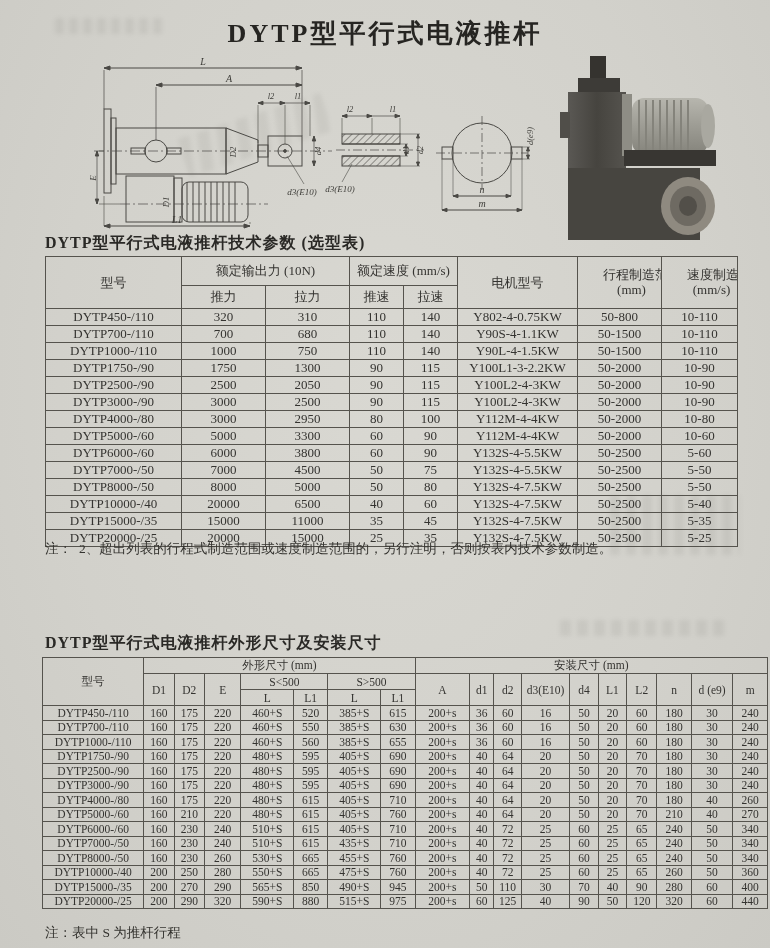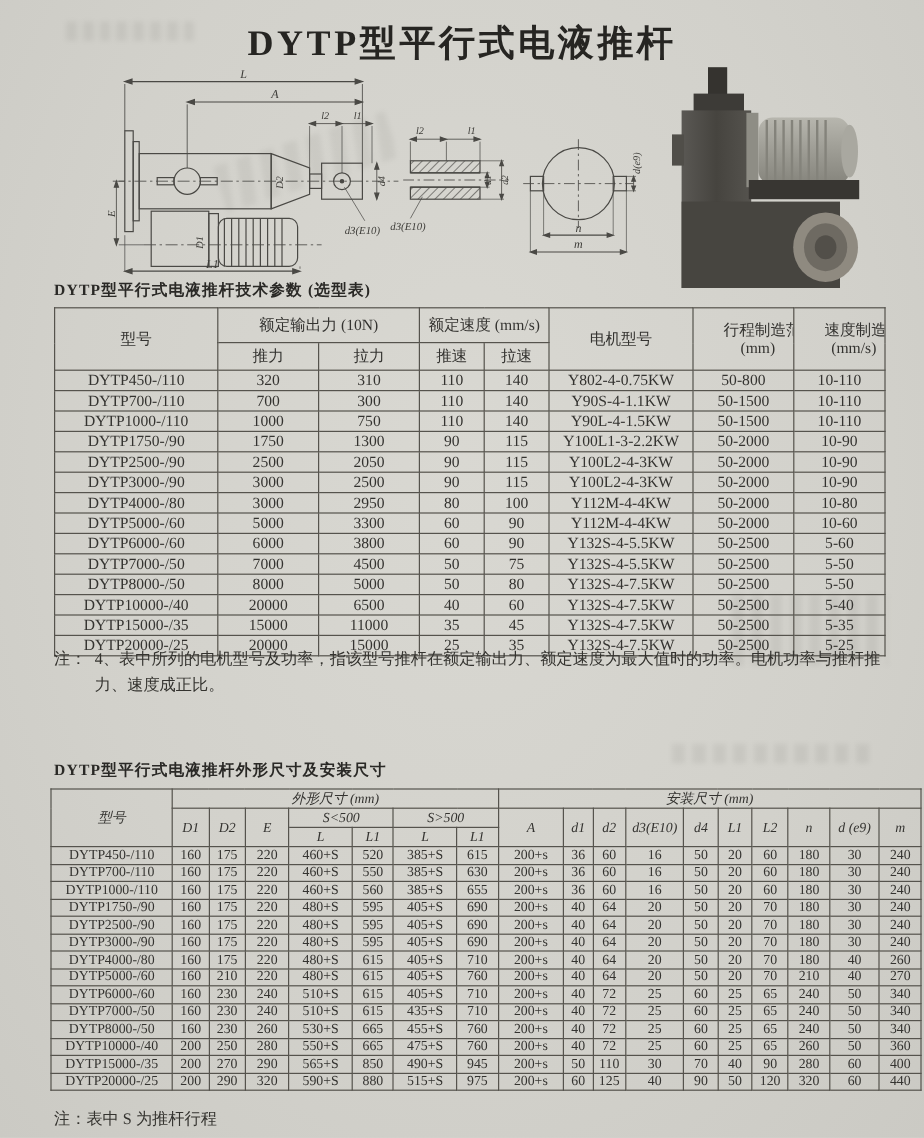--- a/index.html
+++ b/index.html
@@ -7,41 +7,41 @@
     width:770px;height:948px;position:relative;overflow:hidden;
     background:#d4d3ce;
     background-image:radial-gradient(ellipse at 50% 40%, #d9d8d2 0%, #d2d1cb 60%, #cbcac4 100%);
     font-family:"Liberation Serif","DejaVu Serif",serif;
     color:#2e2d2a;
     -webkit-font-smoothing:antialiased;
   }
   .bleed{position:absolute;opacity:.10;filter:blur(2px);pointer-events:none;}
   .page-title{
     position:absolute;top:16px;left:0;width:100%;text-align:center;
-    font-size:30px;font-weight:bold;letter-spacing:3px;color:#262522;
+    font-size:26px;font-weight:bold;letter-spacing:3px;color:#262522;
   }
   .drawing-wrap{position:absolute;left:90px;top:56px;}
   .photo-wrap{position:absolute;left:540px;top:54px;}
   svg text{font-family:"Liberation Serif","DejaVu Serif",serif;}
   .sec-title{
-    position:absolute;left:45px;font-size:13px;font-weight:bold;color:#2a2926;letter-spacing:1px;
+    position:absolute;left:45px;font-size:16px;font-weight:bold;color:#2a2926;letter-spacing:1px;
   }
   .sec1-title{top:233px;}
   .sec2-title{top:633px;}
   table{border-collapse:collapse;table-layout:fixed;background:transparent;}
   th,td{
     border:1px solid #55534d;text-align:center;vertical-align:middle;
     padding:0 1px;white-space:nowrap;overflow:hidden;font-weight:normal;color:#343330;
   }
   .t1{position:absolute;left:45px;top:256px;width:692px;font-size:13px;}
   .t1 thead tr:first-child th{height:28px;}
   .t1 thead tr:last-child th{height:22px;}
   .t1 tbody td{height:15px;font-size:13px;}
   .t2{position:absolute;left:42px;top:657px;width:726px;font-size:11.5px;}
-  .t2 thead th{height:15px;font-style:italic;}
+  .t2 thead th{height:15px;}
   .t2 tbody td{height:13.5px;font-size:11.5px;}
   .hdr-2line{line-height:1.15;padding-left:24px;}
   .notes{
     position:absolute;left:45px;top:538px;width:690px;
     font-size:13.5px;line-height:1.6;color:#34332f;
   }
   .notes-row{display:flex;}
   .notes-prefix{flex:0 0 34px;}
   .note-item{padding-left:0;}
   .note2{
@@ -239,21 +239,21 @@
         <td>310</td>
         <td>110</td>
         <td>140</td>
         <td>Y802-4-0.75KW</td>
         <td>50-800</td>
         <td>10-110</td>
       </tr>
       <tr>
         <td>DYTP700-/110</td>
         <td>700</td>
-        <td>300</td>
+        <td>680</td>
         <td>110</td>
         <td>140</td>
         <td>Y90S-4-1.1KW</td>
         <td>50-1500</td>
         <td>10-110</td>
       </tr>
       <tr>
         <td>DYTP1000-/110</td>
         <td>1000</td>
         <td>750</td>
@@ -373,21 +373,21 @@
         <td>50-2500</td>
         <td>5-25</td>
       </tr>
     </tbody>
 </table>
 
 <div class="notes">
   <div class="notes-row">
     <div class="notes-prefix">注：</div>
     <div style="flex:1">
-        <div class="note-item">4、表中所列的电机型号及功率，指该型号推杆在额定输出力、额定速度为最大值时的功率。电机功率与推杆推力、速度成正比。</div>
+        <div class="note-item">2、超出列表的行程式制造范围或速度制造范围的，另行注明，否则按表内技术参数制造。</div>
       </div>
   </div>
 </div>
 
 <div class="sec-title sec2-title">DYTP型平行式电液推杆外形尺寸及安装尺寸</div>
 
 <table class="t2">
   <colgroup>
     <col style="width:100px">
       <col style="width:30px">

